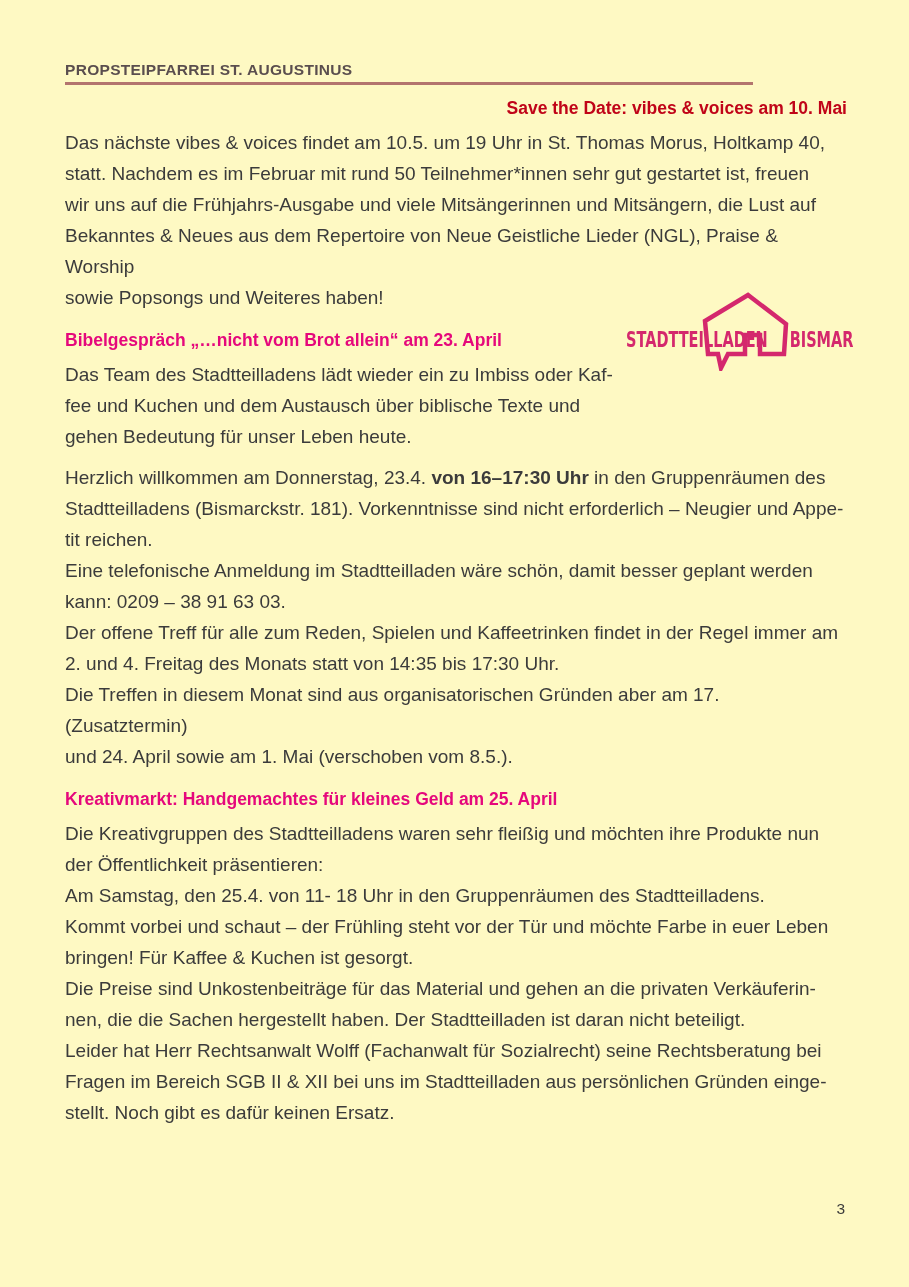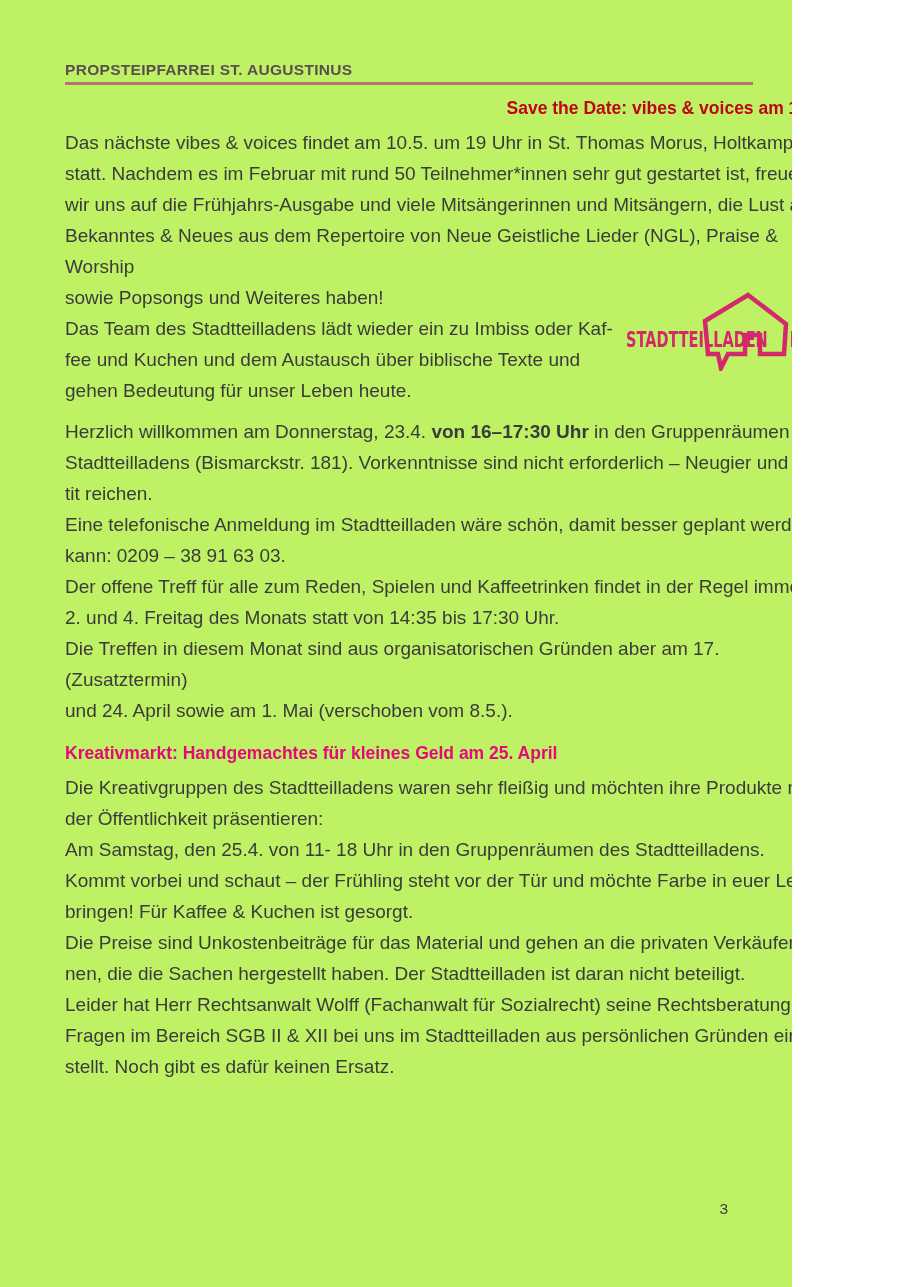--- a/index.html
+++ b/index.html
@@ -1,21 +1,21 @@
 <!DOCTYPE html>
 <html lang="de"><head>
 <meta charset="utf-8">
 <style>
   * { box-sizing: border-box; }
   html, body { margin: 0; padding: 0; background: #ffffff; }
   .page {
     position: relative;
-    width: 792px;
+    width: 909px;
     height: 1287px;
-    background: #bef264;
+    background: #fef9c3;
     font-family: "Liberation Sans", sans-serif;
     color: #3b3b3b;
     overflow: hidden;
   }
   .content {
     position: absolute;
     left: 65px;
     top: 60px;
     width: 782px;
   }
@@ -69,20 +69,21 @@
 
     <div class="doc-header">PROPSTEIPFARREI ST. AUGUSTINUS</div>
 
     <div class="heading red">Save the Date: vibes &amp; voices am 10. Mai</div>
     <p class="para">Das nächste vibes &amp; voices findet am 10.5. um 19 Uhr in St. Thomas Morus, Holtkamp 40,
 statt. Nachdem es im Februar mit rund 50 Teilnehmer*innen sehr gut gestartet ist, freuen
 wir uns auf die Frühjahrs-Ausgabe und viele Mitsängerinnen und Mitsängern, die Lust auf
 Bekanntes &amp; Neues aus dem Repertoire von Neue Geistliche Lieder (NGL), Praise &amp; Worship
 sowie Popsongs und Weiteres haben!</p>
 
+    <div class="heading pink">Bibelgespräch „…nicht vom Brot allein“ am 23. April</div>
 
     <div class="logo-box">
       <svg width="228" height="80" viewBox="0 0 228 80">
         <g transform="scale(0.66,1)">
           <text x="0" y="56" font-family="DejaVu Sans, sans-serif" font-weight="bold" font-size="22" fill="#d4286d" letter-spacing="0">STADTTEILLADEN</text>
           <text x="248" y="56" font-family="DejaVu Sans, sans-serif" font-weight="bold" font-size="22" fill="#d4286d" letter-spacing="0">BISMARCK</text>
         </g>
         <path d="M 82 63 L 79 30 L 122 4 L 160 33 L 158 63 L 134 63 L 134 44 L 119 44 L 119 63 L 102 63 L 95 77 L 92 63 Z" fill="none" stroke="#d4286d" stroke-width="4.5" stroke-linejoin="miter"></path>
       </svg>
     </div>

